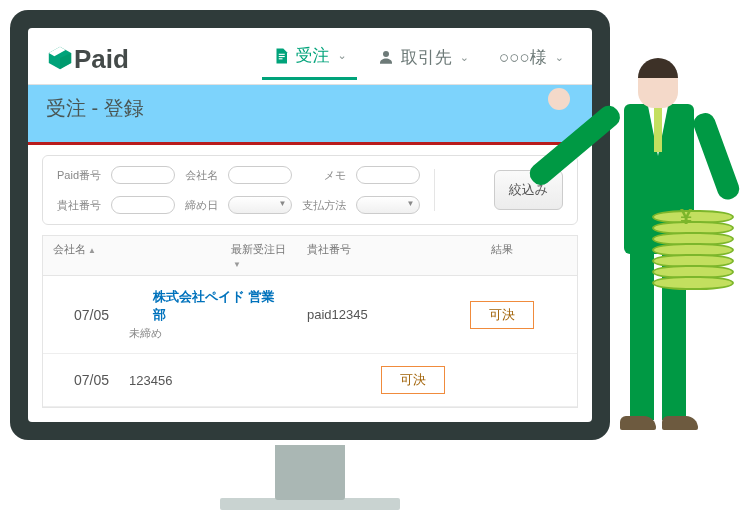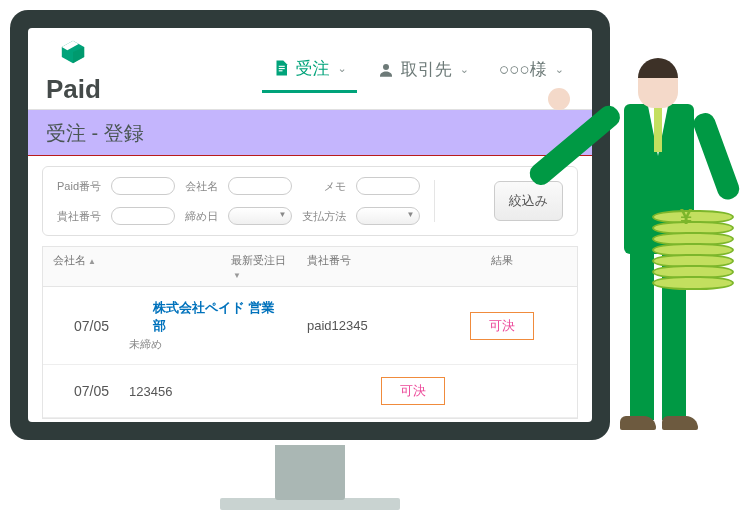--- a/index.html
+++ b/index.html
@@ -33,28 +33,28 @@
       transform: translateX(-50%);
       width: 180px;
       height: 12px;
       background: #c9d3d1;
       border-radius: 2px;
     }
 
     .screen { width: 100%; height: 100%; background: #fff; border-radius: 4px; overflow: hidden; display: flex; flex-direction: column; }
 
     .topbar { display: flex; align-items: center; padding: 10px 18px 4px; gap: 10px; border-bottom: 1px solid #e0e0e0; }
-    .logo { display: flex; align-items: center; gap: 8px; font-size: 26px; font-weight: 600; color: #444a49; margin-right: auto; flex-direction: column; }
+    .logo { display: flex; gap: 0; font-size: 26px; font-weight: 600; color: #444a49; margin-right: auto; }
     .logo-icon { width: 28px; height: 28px; }
     .nav-item { display: flex; align-items: center; gap: 6px; padding: 6px 10px 10px; color: #6d7a78; font-size: 17px; cursor: pointer; }
     .nav-item.active { color: #00a37a; border-bottom: 3px solid #00a37a; }
     .nav-item.active .nav-icon { color: #00a37a; }
     .caret { font-size: 11px; color: #8a9694; margin-left: 2px; }
 
-    .page-title { padding: 10px 18px 8px; font-size: 20px; color: #4a5654; background: #c4b5fd; border-bottom: 1px solid #b91c1c; }
+    .page-title { padding: 10px 18px 20px; font-size: 20px; color: #4a5654; background: #7dd3fc; border-bottom: 3px solid #b91c1c; }
 
     .filter-box { margin: 10px 14px; border: 1px solid #e0e0e0; border-radius: 6px; padding: 10px 14px; display: flex; align-items: center; gap: 14px; background: #fff; }
     .filter-grid { display: grid; grid-template-columns: auto auto auto auto auto auto; gap: 12px 10px; font-size: 11px; color: #888; align-items: center; }
     .filter-grid label { text-align: right; white-space: nowrap; }
     .filter-input { border: 1px solid #ccc; border-radius: 10px; height: 18px; width: 64px; padding: 0 6px; }
     .filter-select { border: 1px solid #ccc; border-radius: 10px; height: 18px; width: 64px; font-size: 10px; background: linear-gradient(#fff, #f0f0f0); position: relative; }
     .filter-select::after { content: '▼'; position: absolute; right: 5px; top: 2px; font-size: 8px; color: #888; }
     .search-btn { margin-left: auto; background: linear-gradient(#fafafa, #ececec); border: 1px solid #ccc; border-radius: 6px; padding: 10px 14px; font-size: 13px; color: #555; cursor: pointer; }
     .vdiv { width: 1px; height: 42px; background: #e5e5e5; }
 
@@ -64,21 +64,21 @@
     .th1 { width: 76px; } .th2 { width: 178px; } .th3 { width: 130px; } .th4 { flex: 1; text-align: center; }
     .sort { font-size: 8px; margin-left: 2px; color: #999; }
     .row { display: flex; border-bottom: 1px solid #eee; padding: 12px 0; align-items: center; }
     .cell { padding: 0 10px; }
     .c1 { width: 76px; font-size: 14px; color: #555; text-align: right; }
     .c2 { width: 178px; }
     .company { font-size: 13px; color: #0072bc; font-weight: 600; margin-left: 24px; }
     .sub { font-size: 11px; color: #888; margin-top: 2px; }
     .c3 { width: 130px; font-size: 13px; color: #555; }
     .c4 { flex: 1; text-align: center; }
-    .status-btn { display: inline-block; border: 1.5px solid #f08b3c; color: #ec4899; font-size: 13px; padding: 4px 18px; border-radius: 0; background: #fff; }
+    .status-btn { display: inline-block; border: 1.5px solid #f08b3c; color: #a16207; font-size: 13px; padding: 4px 18px; border-radius: 0; background: #fff; }
 
     
     .man { position: absolute; right: 20px; top: 60px; width: 140px; height: 430px; }
     .head { width: 40px; height: 48px; background: #f4d9c9; border-radius: 20px 20px 16px 16px; position: absolute; left: 48px; top: 0; }
     .hair { width: 40px; height: 20px; background: #3d3127; border-radius: 20px 20px 0 0; position: absolute; left: 48px; top: -2px; }
     .body-s { width: 70px; height: 150px; background: #009944; position: absolute; left: 34px; top: 44px; border-radius: 6px; }
     .shirt { position: absolute; left: 58px; top: 46px; width: 20px; height: 50px; background: #fff; clip-path: polygon(0 0, 100% 0, 50% 100%); }
     .tie { position: absolute; left: 64px; top: 48px; width: 8px; height: 44px; background: #c3df5f; }
     .arm-l { width: 22px; height: 110px; background: #009944; position: absolute; left: 16px; top: 50px; transform: rotate(50deg); transform-origin: top center; border-radius: 10px; }
     .hand-l { width: 22px; height: 22px; background: #f4d9c9; border-radius: 50%; position: absolute; left: -42px; top: 28px; }

